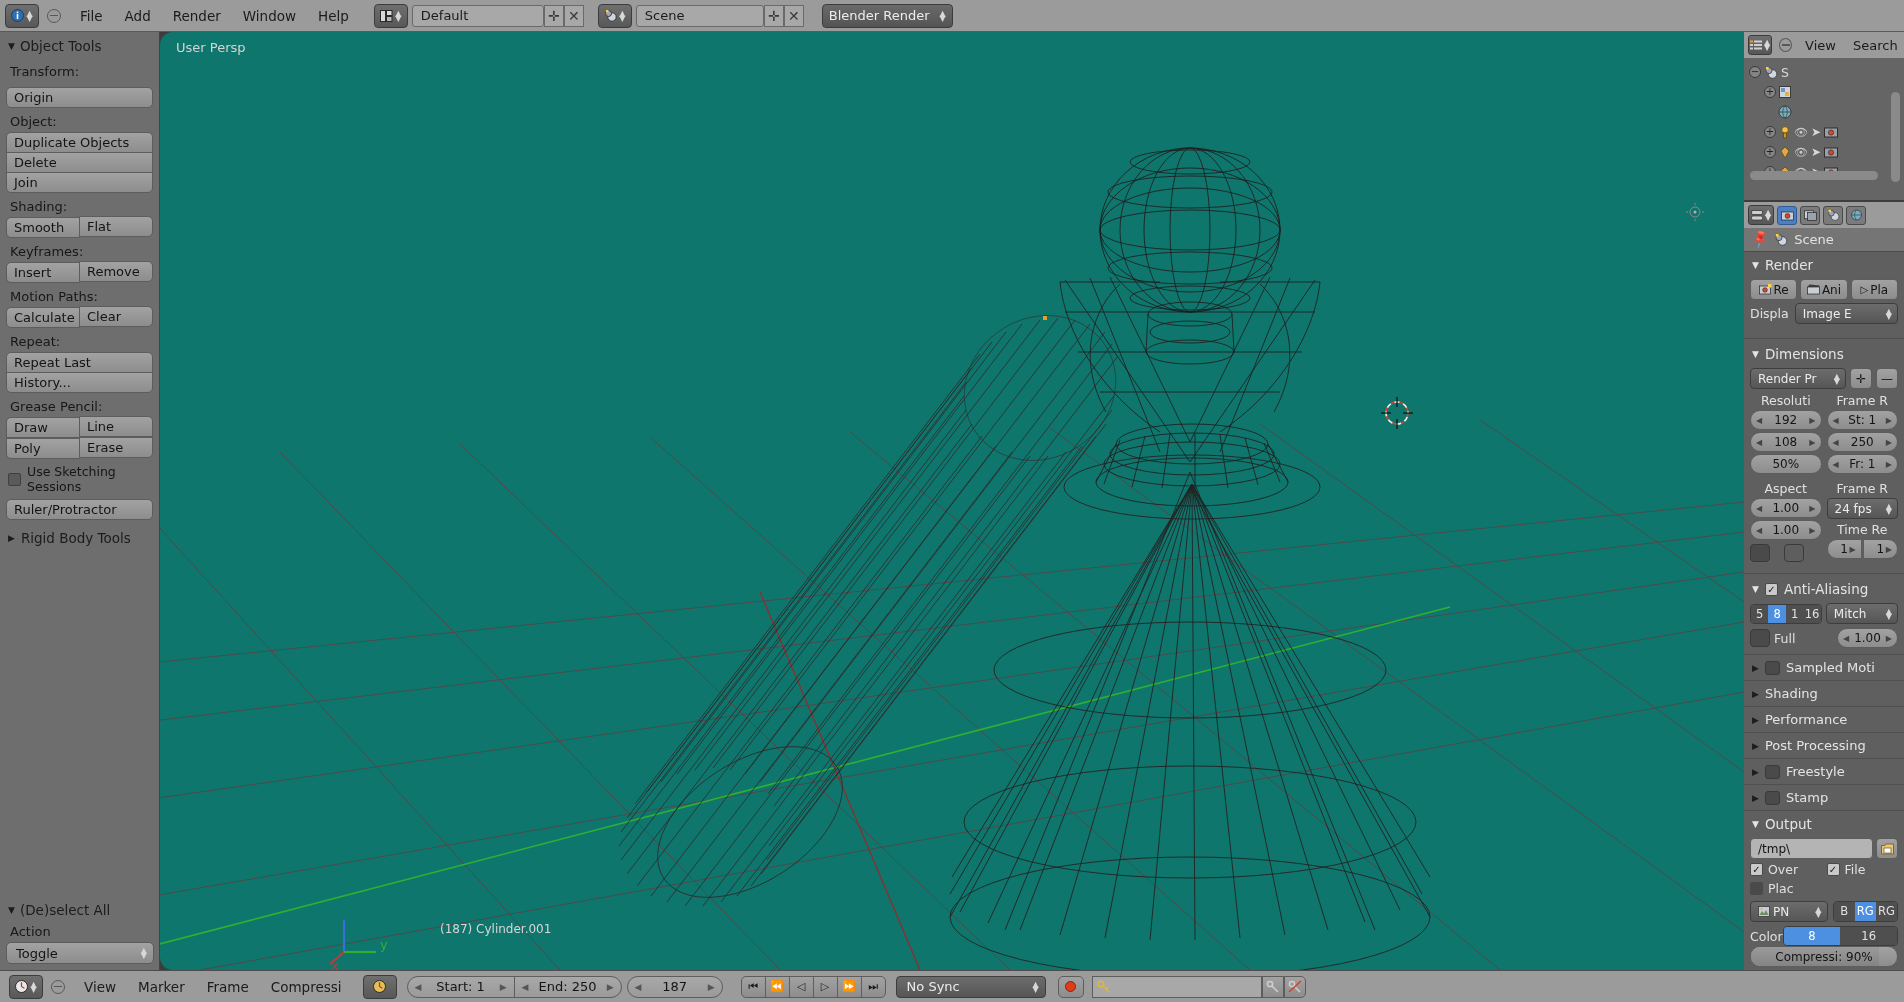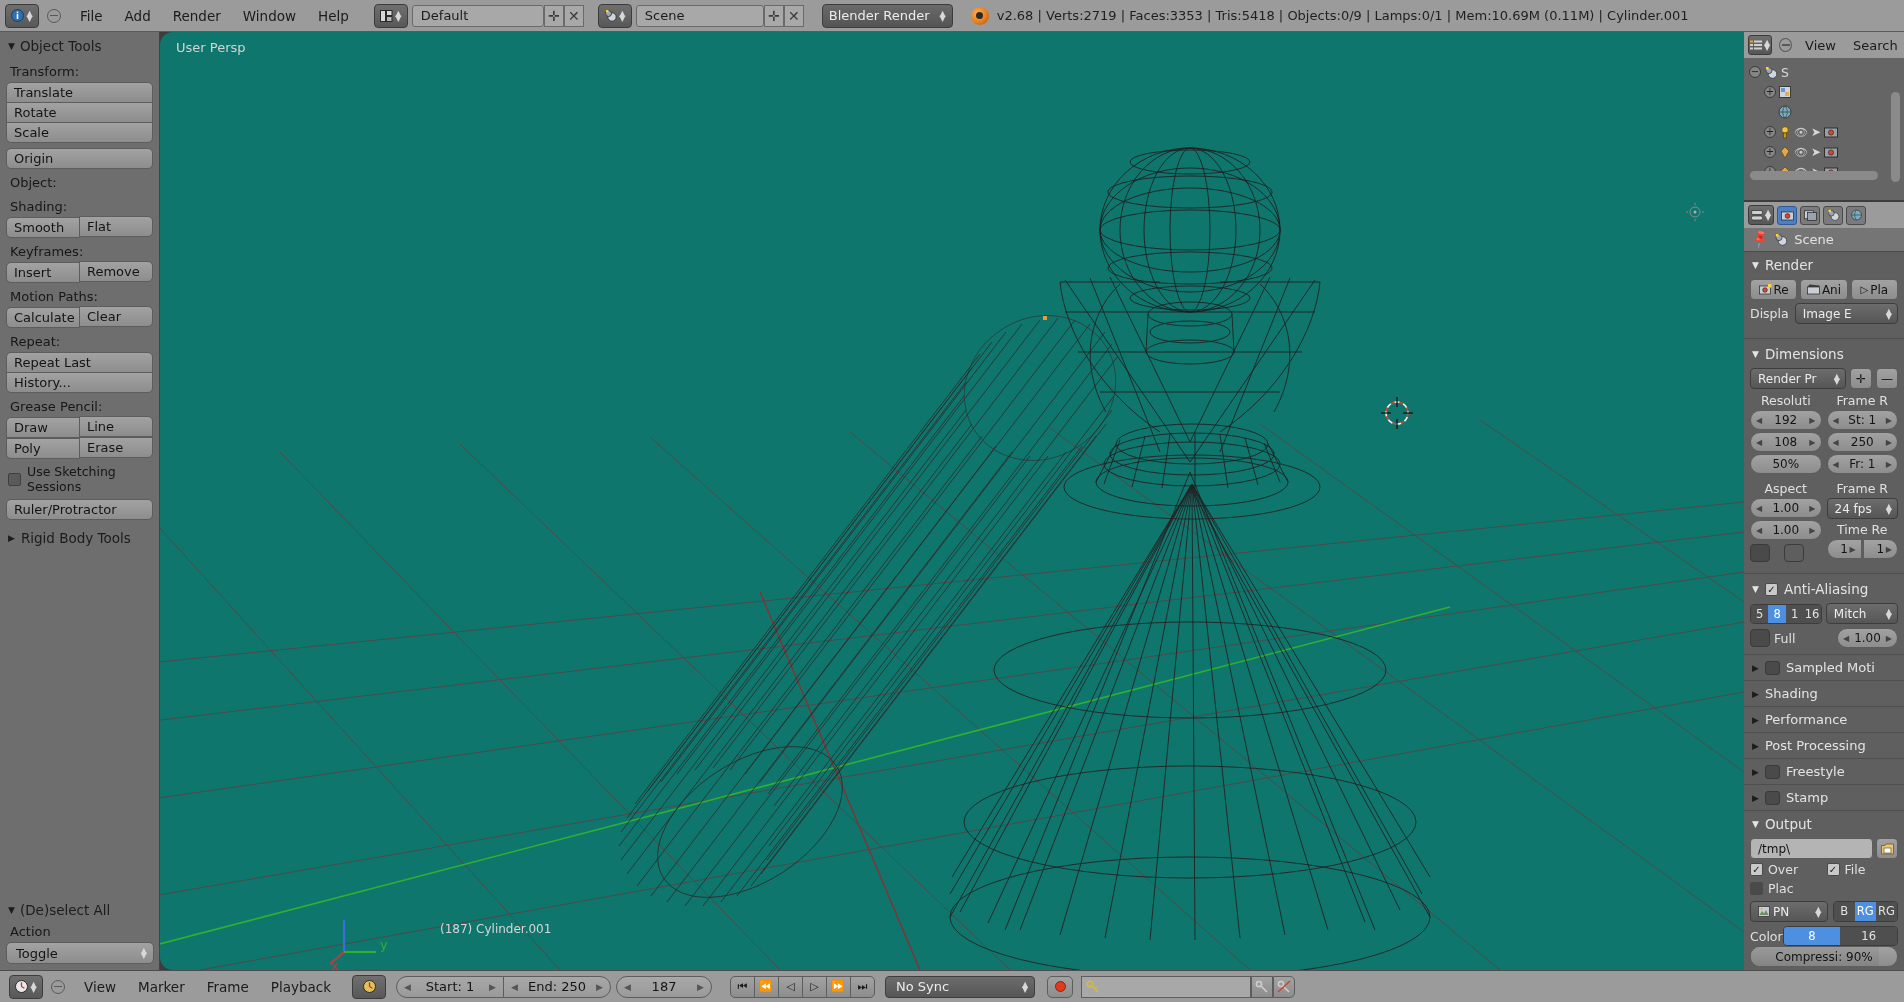--- a/index.html
+++ b/index.html
@@ -315,43 +315,39 @@
     </div>
 
     <div class="dark-select" style="margin-left:18px;min-width:118px">
       <span>Blender Render</span>
       <span class="spinarrows">
           <span>▲</span>
           <span>▼</span>
         </span>
     </div>
 
-    <div style="display:flex;align-items:center;gap:8px;margin-left:18px;">
-      <div class="blender-logo"></div>
-      <div class="stats">v2.68 | Verts:2719 | Faces:3353 | Tris:5418 | Objects:0/9 | Lamps:0/1 | Mem:10.69M (0.11M) | Cylinder.001</div>
-    </div>
   </div>
 
   <div class="leftpanel">
     <div class="panel-title">
       <span class="tri">▼</span>
       <span>Object Tools</span>
     </div>
 
     <div class="sec-label">Transform:</div>
-    <div class="btnstack">
-      <div class="bbtn grp-top">Translate</div>
-      <div class="bbtn">Rotate</div>
-      <div class="bbtn grp-bot">Scale</div>
-    </div>
     <div class="btnstack" style="margin-top:5px">
       <div class="bbtn grp-all">Origin</div>
     </div>
 
     <div class="sec-label">Object:</div>
+    <div class="btnstack">
+      <div class="bbtn grp-top">Duplicate Objects</div>
+      <div class="bbtn">Delete</div>
+      <div class="bbtn grp-bot">Join</div>
+    </div>
 
     <div class="sec-label">Shading:</div>
     <div class="btnstack">
       <div class="brow">
         <div class="bbtn grp-top" style="border-radius:5px 0 0 5px">Smooth</div>
         <div class="bbtn" style="border-radius:0 5px 5px 0">Flat</div>
       </div>
     </div>
 
     <div class="sec-label">Keyframes:</div>
@@ -991,21 +987,21 @@
       <span class="spinarrows">
           <span>▲</span>
           <span>▼</span>
         </span>
     </div>
     <div class="collapse-dot"></div>
     <div class="tl-menu">
       <div class="mi">View</div>
       <div class="mi">Marker</div>
       <div class="mi">Frame</div>
-      <div class="mi">Playback</div>
+      <div class="mi">Compressi</div>
     </div>
     <div class="editor-btn" style="margin-left:10px">
       <svg width="13" height="13" viewBox="0 0 13 13">
           <circle cx="6.5" cy="6.5" r="6" fill="#e4c05a" stroke="#2a2a2a"></circle>
           <path d="M6.5 6.5 L6.5 2.2 M6.5 6.5 L9.4 8.2" stroke="#b03a22" stroke-width="1.3"></path>
         </svg>
     </div>
     <div style="display:flex;align-items:center;margin-left:10px">
       <div class="framefield ff-l">
         <span class="la">◀</span>

